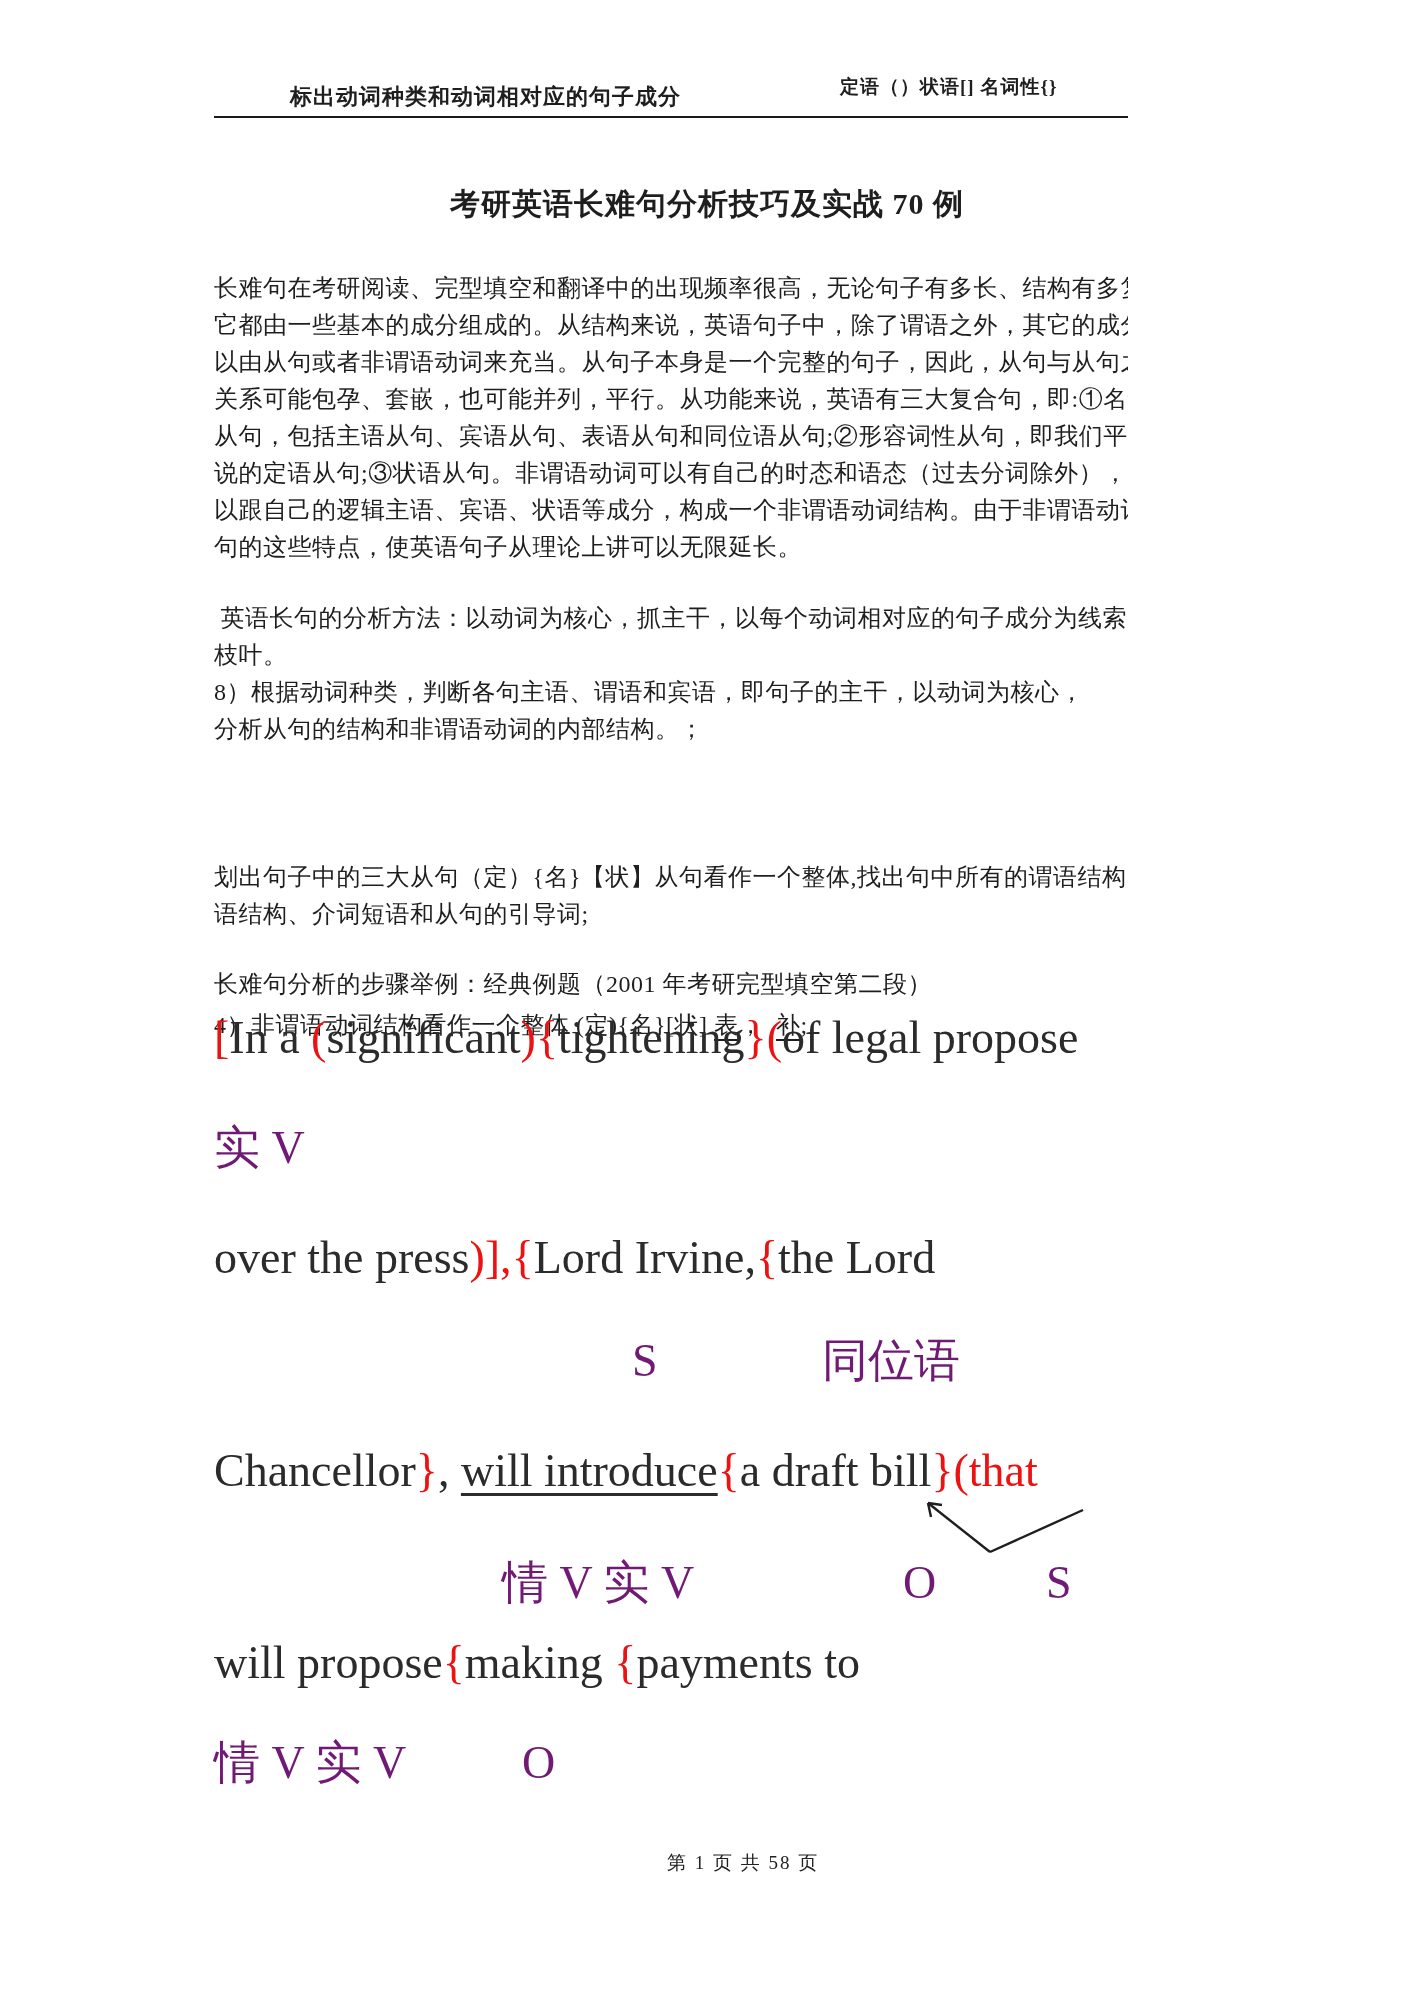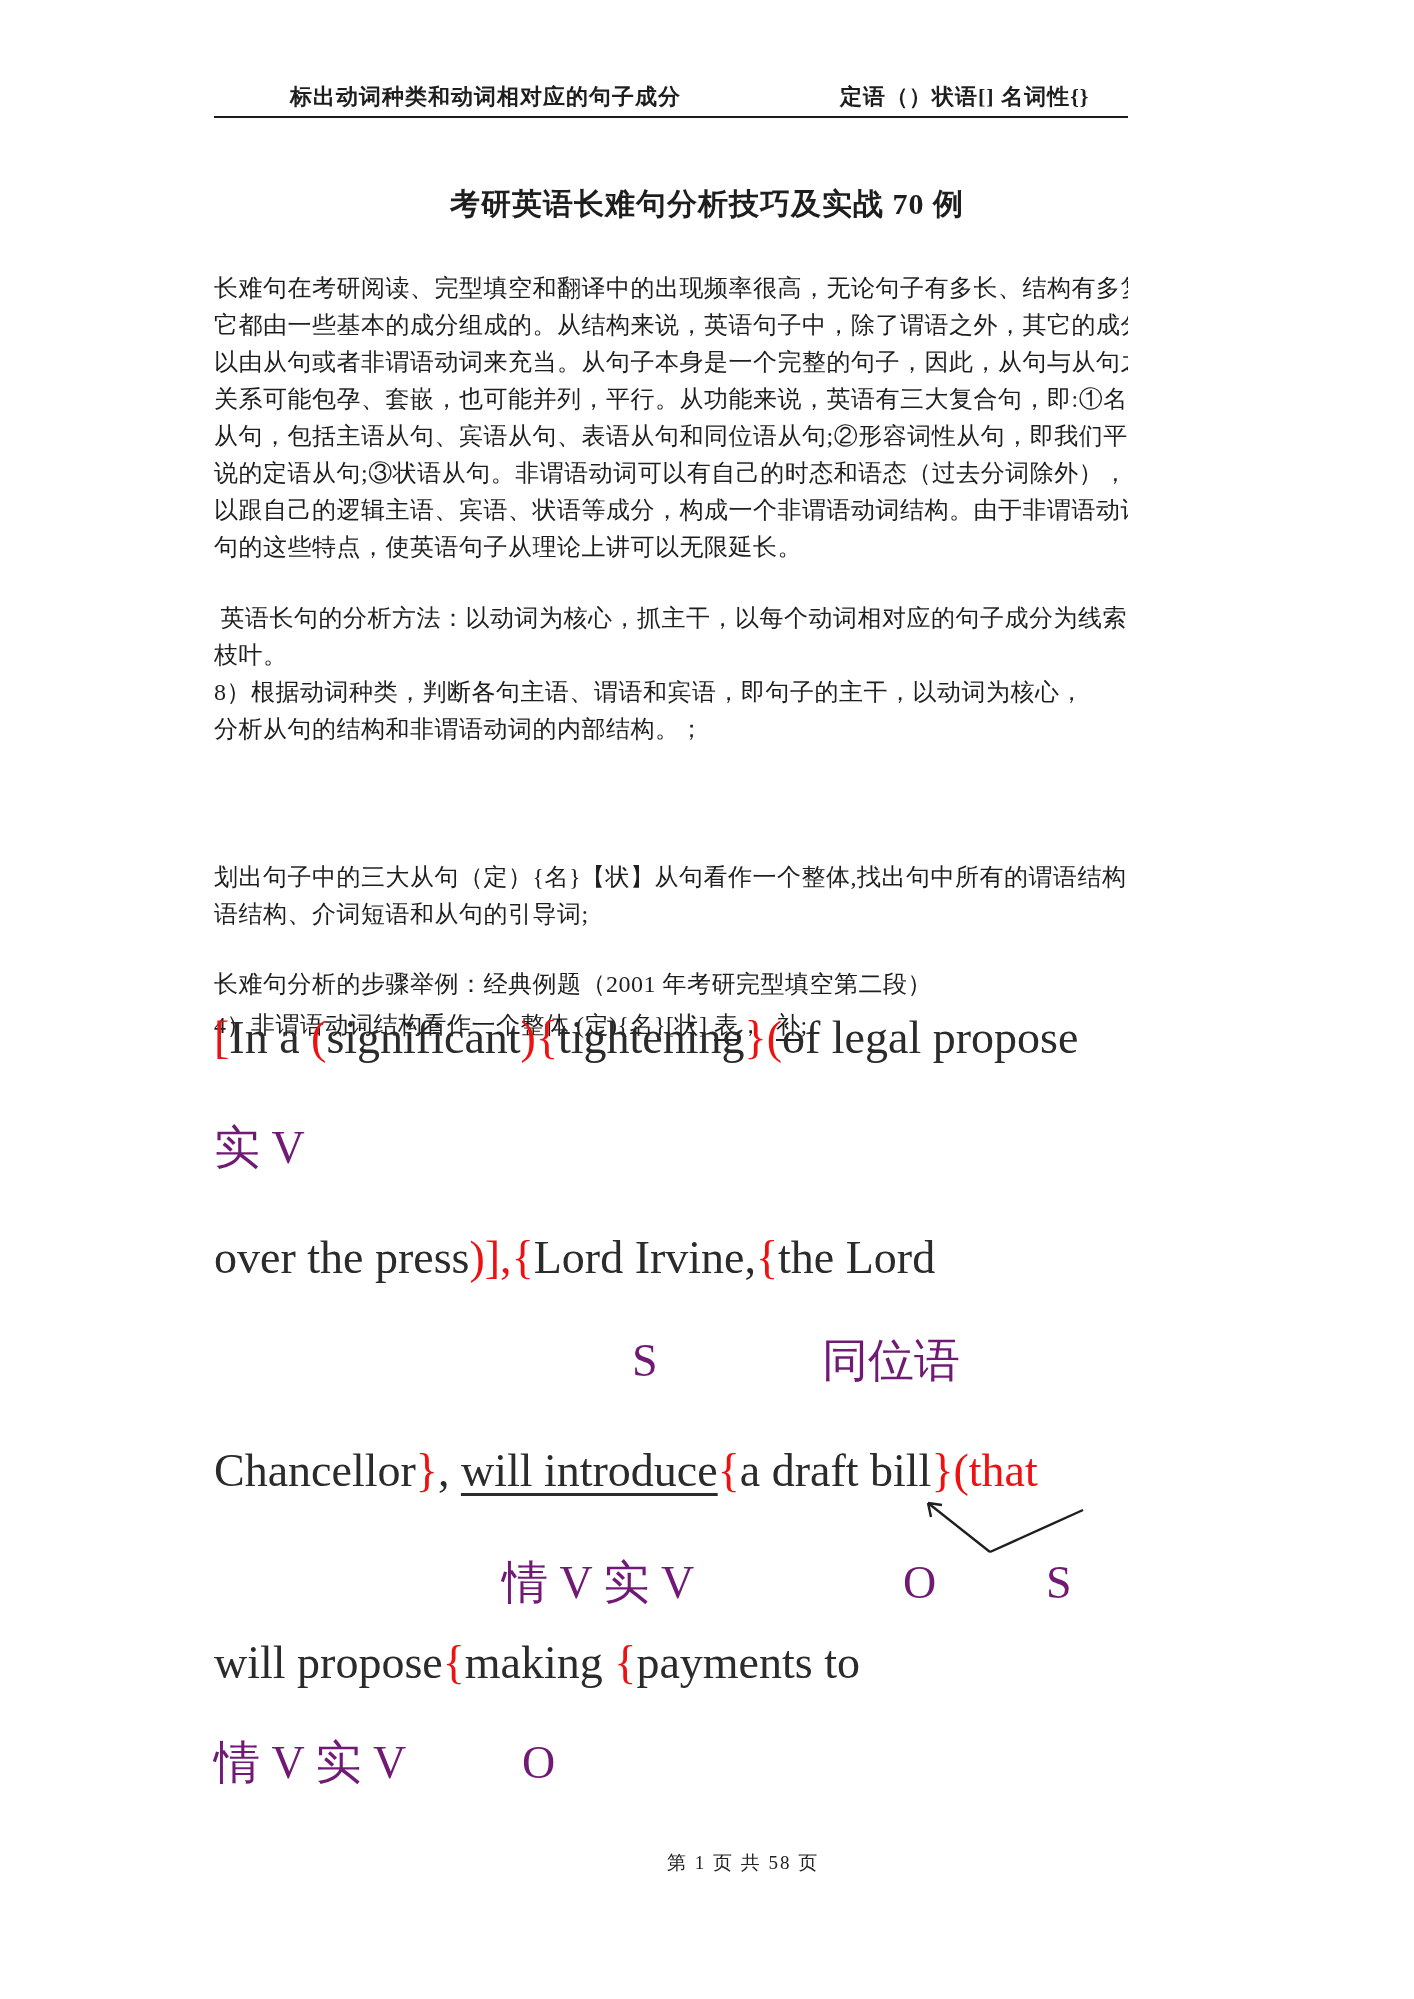--- a/index.html
+++ b/index.html
@@ -3,21 +3,21 @@
 <meta charset="utf-8">
 <style>
   html,body { margin:0; padding:0; background:#ffffff; }
   .page {
     position:relative; width:1128px; height:1999px; background:#ffffff;
     font-family:Liberation Serif, serif; color:#1e1e1e;
     overflow:hidden;
   }
   
   .hdr-left  { position:absolute; top:82px;  left:290px; font-size:22px; font-weight:bold; letter-spacing:1px; white-space:pre; }
-  .hdr-right { position:absolute; top:82px;  left:840px; font-size:22px; font-weight:bold; letter-spacing:1px; white-space:pre; }
+  .hdr-right { position:absolute; top:74px;  left:840px; font-size:19px; font-weight:bold; letter-spacing:1px; white-space:pre; }
   .hdr-rule  { position:absolute; top:116px; left:214px; width:918px; border-top:2px solid #1b1b1b; height:0; }
   
   .title { position:absolute; top:184px; left:214px; width:986px; text-align:center;
            font-size:30px; font-weight:bold; letter-spacing:1px; white-space:pre; }
   
   .para { position:absolute; left:214px; width:1060px; font-size:24px; line-height:37px;
           letter-spacing:0.5px; white-space:pre; }
   .p-intro  { top:270px; }
   .p-method { top:600px; }
   .p-steps  { top:785px; }

